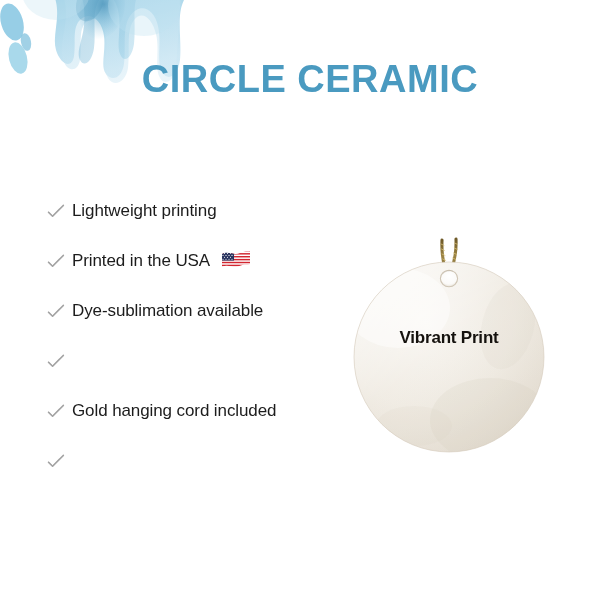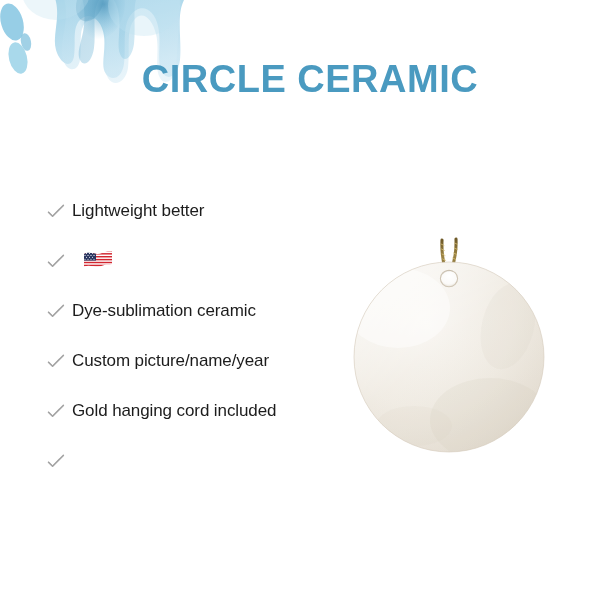--- a/index.html
+++ b/index.html
@@ -171,30 +171,31 @@
 
   <div id="feature-list">
 
     <div class="feature-row">
       <span class="check-icon">
         <svg width="20" height="16" viewBox="0 0 20 16" xmlns="http://www.w3.org/2000/svg">
           <path d="M2.5 9.2 L6.6 13.2 L17.4 2.4" fill="none" stroke="#a3a3a3" stroke-width="1.5" stroke-linecap="round" stroke-linejoin="round"></path>
           <path d="M2.5 9.2 L6.6 13.2 L13.2 6.2" fill="none" stroke="#a3a3a3" stroke-width="1.2" stroke-linecap="round" stroke-linejoin="round" opacity="0.6"></path>
         </svg>
       </span>
-      <span class="feature-label">Lightweight better</span>
-    </div>
-
-    <div class="feature-row">
-      <span class="check-icon">
-        <svg width="20" height="16" viewBox="0 0 20 16" xmlns="http://www.w3.org/2000/svg">
-          <path d="M2.5 9.2 L6.6 13.2 L17.4 2.4" fill="none" stroke="#a3a3a3" stroke-width="1.5" stroke-linecap="round" stroke-linejoin="round"></path>
-          <path d="M2.5 9.2 L6.6 13.2 L13.2 6.2" fill="none" stroke="#a3a3a3" stroke-width="1.2" stroke-linecap="round" stroke-linejoin="round" opacity="0.6"></path>
-        </svg>
-      </span>
+      <span class="feature-label">Lightweight printing</span>
+    </div>
+
+    <div class="feature-row">
+      <span class="check-icon">
+        <svg width="20" height="16" viewBox="0 0 20 16" xmlns="http://www.w3.org/2000/svg">
+          <path d="M2.5 9.2 L6.6 13.2 L17.4 2.4" fill="none" stroke="#a3a3a3" stroke-width="1.5" stroke-linecap="round" stroke-linejoin="round"></path>
+          <path d="M2.5 9.2 L6.6 13.2 L13.2 6.2" fill="none" stroke="#a3a3a3" stroke-width="1.2" stroke-linecap="round" stroke-linejoin="round" opacity="0.6"></path>
+        </svg>
+      </span>
+      <span class="feature-label">Printed in the USA</span>
       <span class="flag-icon">
         <svg width="30" height="20" viewBox="0 0 30 20" xmlns="http://www.w3.org/2000/svg">
           <defs>
             <clipPath id="flagWave">
               <path d="M1,4 C7,0.5 13,6 19,3 C23.5,0.8 26.5,2 29,1.2
                        L29,14 C26.5,15 23.5,13.6 19,15.8 C13,18.8 7,13.4 1,16.8 Z"></path>
             </clipPath>
           </defs>
           <g clip-path="url(#flagWave)">
             <rect x="0" y="0" width="30" height="20" fill="#ffffff"></rect>
@@ -231,31 +232,30 @@
       </span>
     </div>
 
     <div class="feature-row">
       <span class="check-icon">
         <svg width="20" height="16" viewBox="0 0 20 16" xmlns="http://www.w3.org/2000/svg">
           <path d="M2.5 9.2 L6.6 13.2 L17.4 2.4" fill="none" stroke="#a3a3a3" stroke-width="1.5" stroke-linecap="round" stroke-linejoin="round"></path>
           <path d="M2.5 9.2 L6.6 13.2 L13.2 6.2" fill="none" stroke="#a3a3a3" stroke-width="1.2" stroke-linecap="round" stroke-linejoin="round" opacity="0.6"></path>
         </svg>
       </span>
-      <span class="feature-label">Dye-sublimation ceramic</span>
-    </div>
-
-    <div class="feature-row">
-      <span class="check-icon">
-        <svg width="20" height="16" viewBox="0 0 20 16" xmlns="http://www.w3.org/2000/svg">
-          <path d="M2.5 9.2 L6.6 13.2 L17.4 2.4" fill="none" stroke="#a3a3a3" stroke-width="1.5" stroke-linecap="round" stroke-linejoin="round"></path>
-          <path d="M2.5 9.2 L6.6 13.2 L13.2 6.2" fill="none" stroke="#a3a3a3" stroke-width="1.2" stroke-linecap="round" stroke-linejoin="round" opacity="0.6"></path>
-        </svg>
-      </span>
-      <span class="feature-label">Custom picture/name/year</span>
+      <span class="feature-label">Dye-sublimation available</span>
+    </div>
+
+    <div class="feature-row">
+      <span class="check-icon">
+        <svg width="20" height="16" viewBox="0 0 20 16" xmlns="http://www.w3.org/2000/svg">
+          <path d="M2.5 9.2 L6.6 13.2 L17.4 2.4" fill="none" stroke="#a3a3a3" stroke-width="1.5" stroke-linecap="round" stroke-linejoin="round"></path>
+          <path d="M2.5 9.2 L6.6 13.2 L13.2 6.2" fill="none" stroke="#a3a3a3" stroke-width="1.2" stroke-linecap="round" stroke-linejoin="round" opacity="0.6"></path>
+        </svg>
+      </span>
     </div>
 
     <div class="feature-row">
       <span class="check-icon">
         <svg width="20" height="16" viewBox="0 0 20 16" xmlns="http://www.w3.org/2000/svg">
           <path d="M2.5 9.2 L6.6 13.2 L17.4 2.4" fill="none" stroke="#a3a3a3" stroke-width="1.5" stroke-linecap="round" stroke-linejoin="round"></path>
           <path d="M2.5 9.2 L6.6 13.2 L13.2 6.2" fill="none" stroke="#a3a3a3" stroke-width="1.2" stroke-linecap="round" stroke-linejoin="round" opacity="0.6"></path>
         </svg>
       </span>
       <span class="feature-label">Gold hanging cord included</span>
@@ -337,16 +337,17 @@
       <circle cx="109" cy="127" r="95" fill="none" stroke="#d4cabb" stroke-width="0.9" opacity="0.65"></circle>
 
       <g>
         <ellipse cx="109" cy="48.5" rx="8.6" ry="8.2" fill="url(#holeFill)"></ellipse>
         <ellipse cx="109" cy="48.5" rx="8.6" ry="8.2" fill="none" stroke="#cfc5b5" stroke-width="1.1"></ellipse>
         <path d="M102.5,44 a8.6,8.2 0 0 1 10.5,-2.6" fill="none" stroke="#b6ab99" stroke-width="1" opacity="0.5"></path>
       </g>
     </svg>
 
     <div id="ornament-caption">
+      <div>Vibrant Print</div>
     </div>
   </div>
 
 </div>
 
 </body></html>

